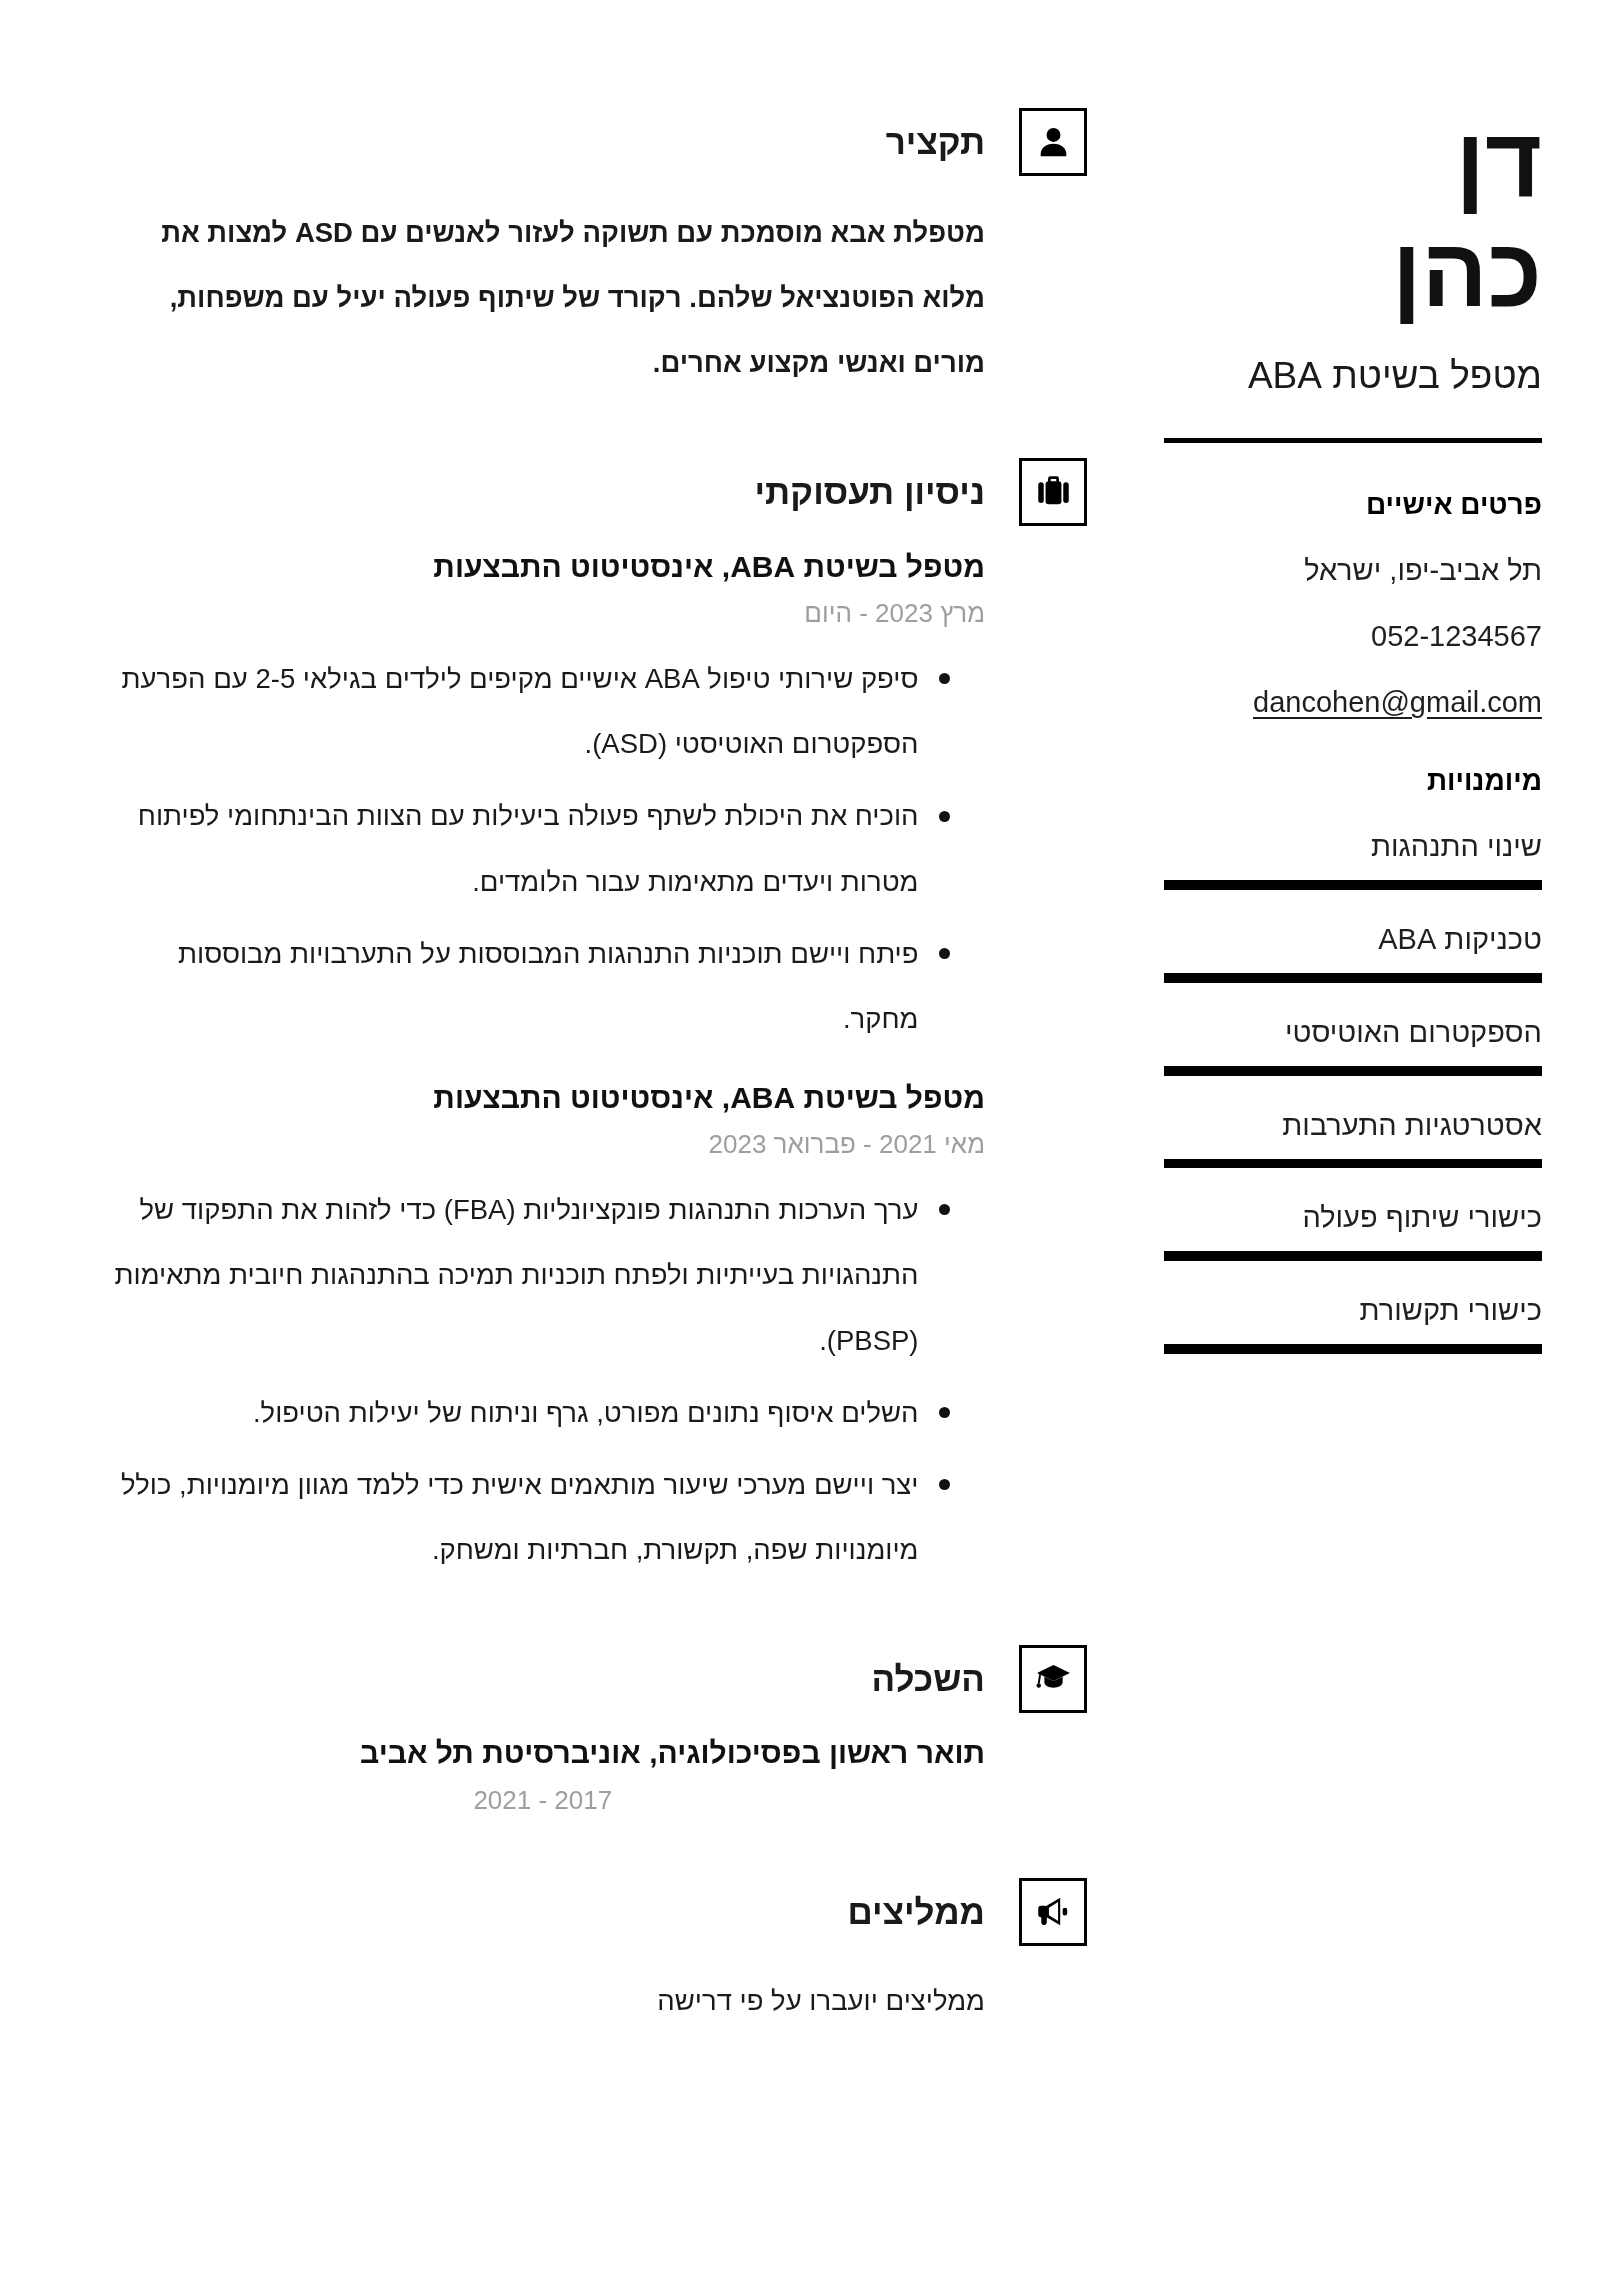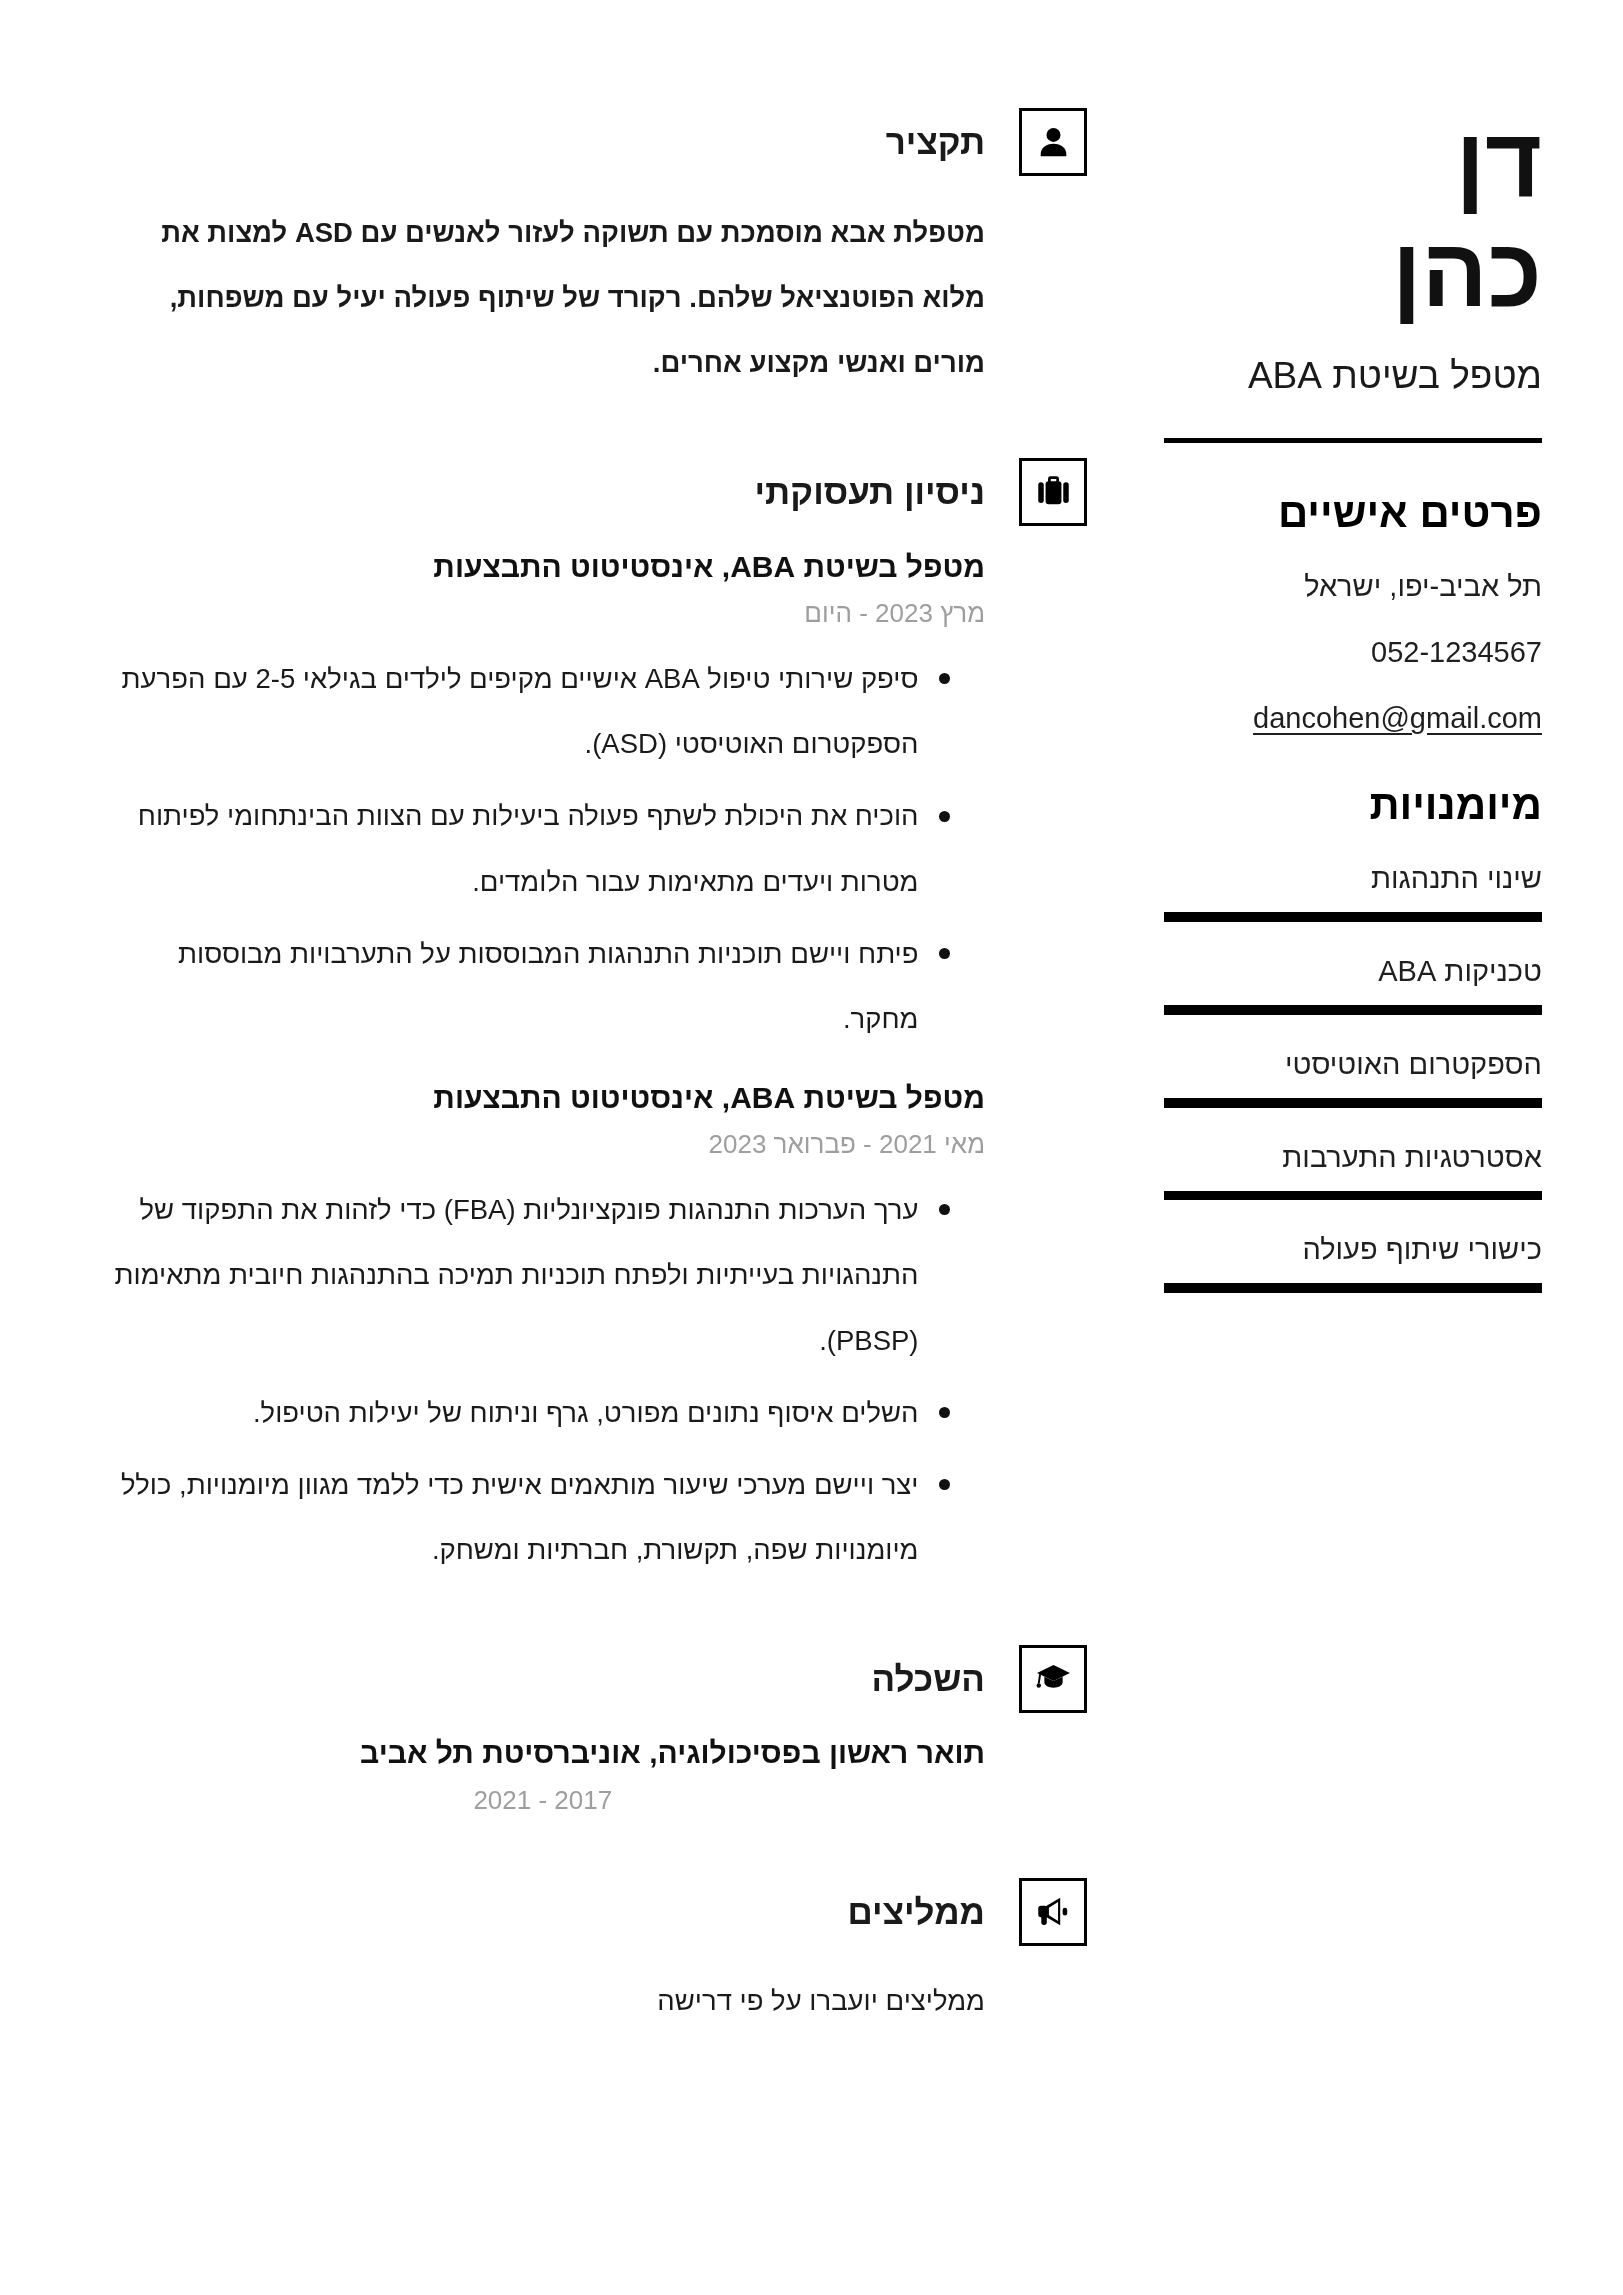--- a/index.html
+++ b/index.html
@@ -14,21 +14,21 @@
     padding:108px 81px 79px 98px;
     display:flex; gap:77px; direction:rtl;
   }
 
   
   .sidebar { width:378px; flex:0 0 378px; }
   .person-name { font-size:98px; font-weight:600; line-height:1.12; color:#111; }
   .person-name span { display:block; }
   .person-title { margin-top:27.5px; font-size:37px; font-weight:400; color:#1a1a1a; }
   .sidebar-divider { margin-top:41px; height:5.2px; background:#000; width:100%; }
-  .sidebar h2 { margin-top:46px; font-size:42px; font-weight:700; color:#000; }
+  .sidebar h2 { margin-top:46px; font-size:28px; font-weight:700; color:#000; }
   .contact-line { margin-top:33px; font-size:29px; color:#1f1f1f; }
   .contact-line.email a { color:#1f1f1f; text-decoration:underline; text-underline-offset:5.2px; cursor:pointer; }
   .skills-list { margin-top:24px; }
   .skill { margin-top:33px; }
   .skill-label { font-size:29px; color:#1f1f1f; }
   .skill-bar { margin-top:17px; width:100%; height:9.8px; background:#ffffff; }
   .skill-bar-fill { height:100%; background:#000; }
 
   
   .main { flex:1 1 auto; min-width:0; }
@@ -113,20 +113,26 @@
     </div>
   </div>
 
   <div class="skill">
     <div class="skill-label">כישורי שיתוף פעולה</div>
     <div class="skill-bar">
       <div class="skill-bar-fill" style="width: 100%;"></div>
     </div>
   </div>
 
+  <div class="skill">
+    <div class="skill-label">כישורי תקשורת</div>
+    <div class="skill-bar">
+      <div class="skill-bar-fill" style="width: 100%;"></div>
+    </div>
+  </div>
 </div>
   </aside>
 
   <main class="main">
 
     <section class="section">
       <div class="section-head">
         <div class="icon-box">
           <svg viewBox="0 0 64 64" aria-hidden="true">
             <circle cx="32" cy="19.5" r="11.5"></circle>

